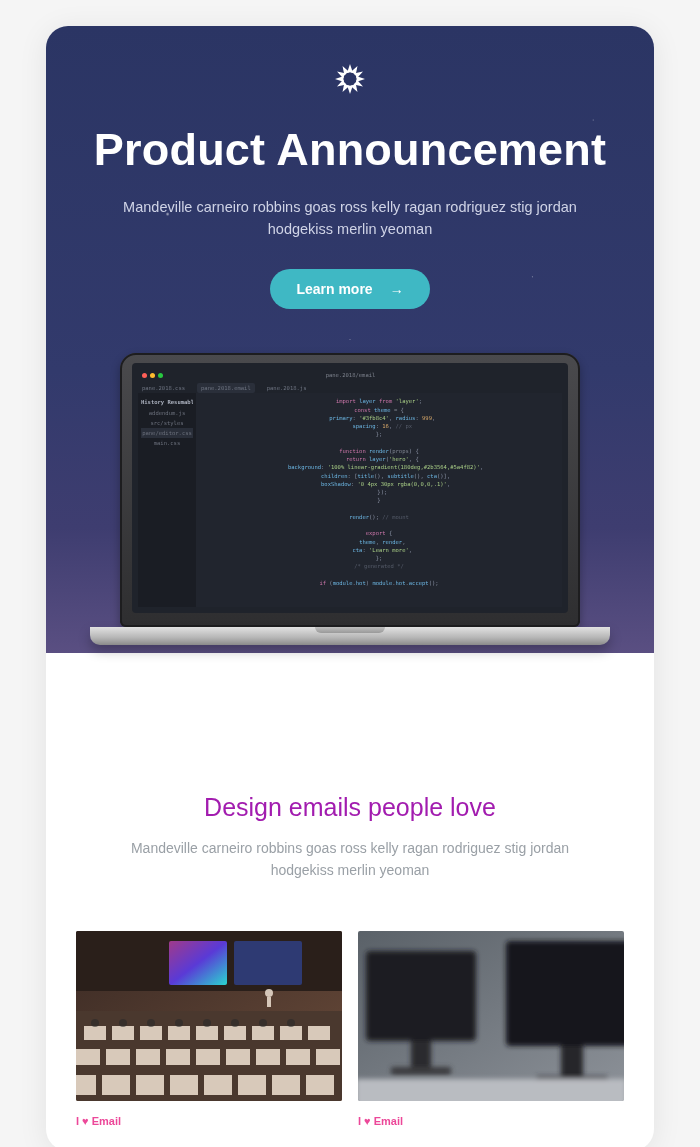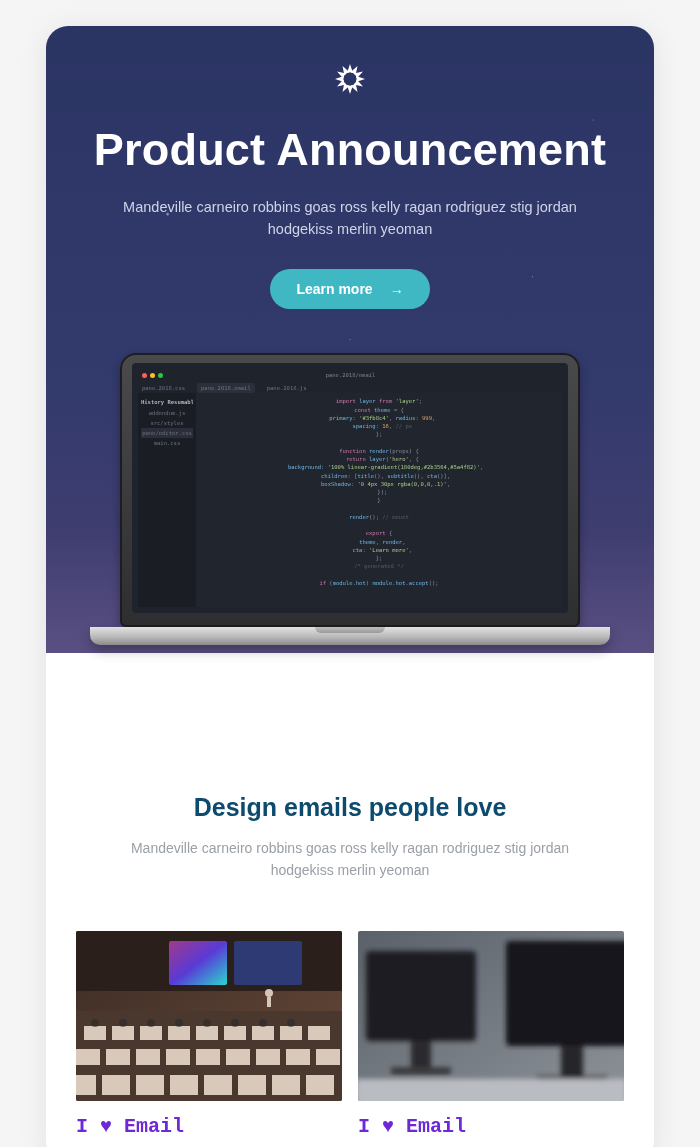--- a/index.html
+++ b/index.html
@@ -149,22 +149,22 @@
   .hero-bottom{
     background:#fff;
     height:70px;
   }
   .section {
     padding: 70px 30px 20px 30px;
     text-align: center;
   }
   .section h2 {
     font-size: 25px;
-    font-weight: 700;
-    color: #0c4a6e;
+    font-weight: 400;
+    color: #a21caf;
     margin-bottom: 16px;
   }
   .section p {
     font-size: 14px;
     color: #9aa0a6;
     line-height: 1.55;
     max-width: 480px;
     margin: 0 auto 30px auto;
   }
   .cards {
@@ -173,25 +173,24 @@
     padding: 0 30px 24px 30px;
   }
   .col { flex:1; text-align:left; }
   .thumb {
     width: 100%;
     height: 170px;
     border-radius: 2px;
     display:block;
   }
   .col h3 {
-    font-size: 20px;
+    font-size: 11px;
     font-weight: 700;
-    color: #6d28d9;
+    color: #ec4899;
     margin-top: 14px;
-    font-family: Liberation Mono, monospace;
   }
 </style>
 </head>
 <body>
 
 <div class="card">
 
   <div class="hero">
     <div class="logo">
       <svg viewBox="0 0 34 34" width="34" height="34">

